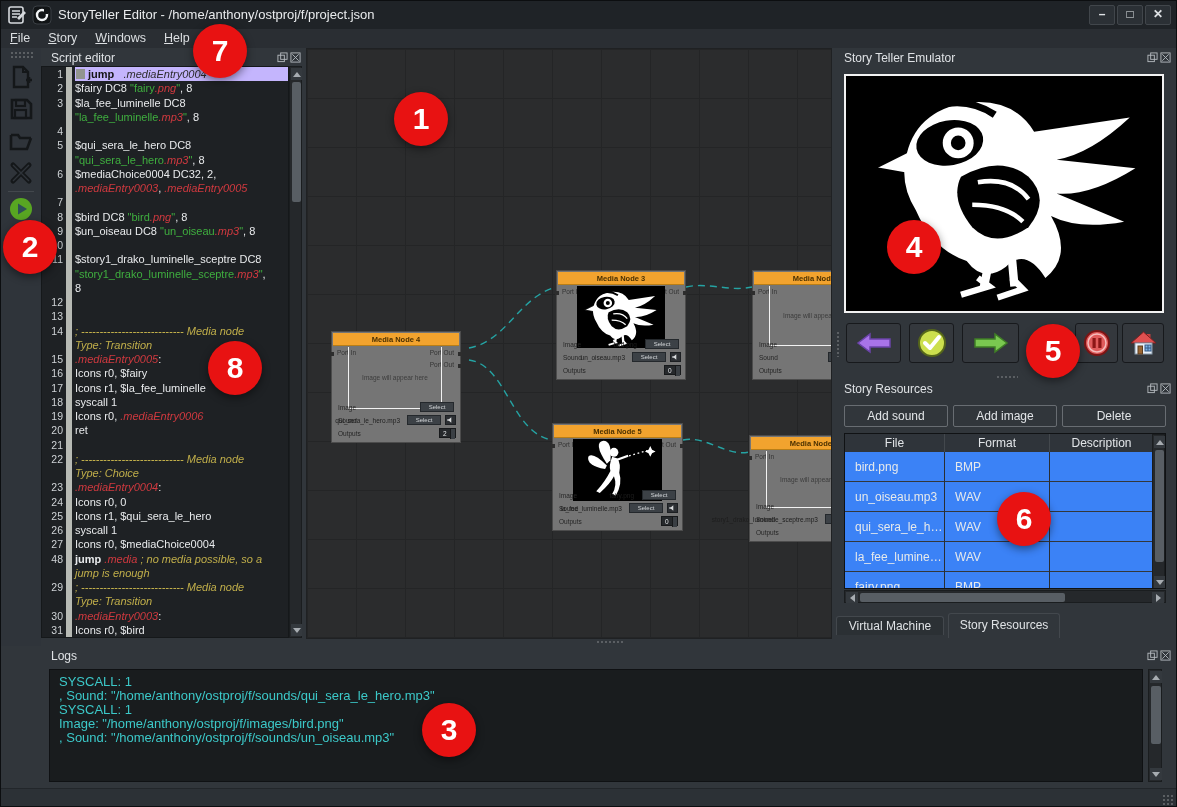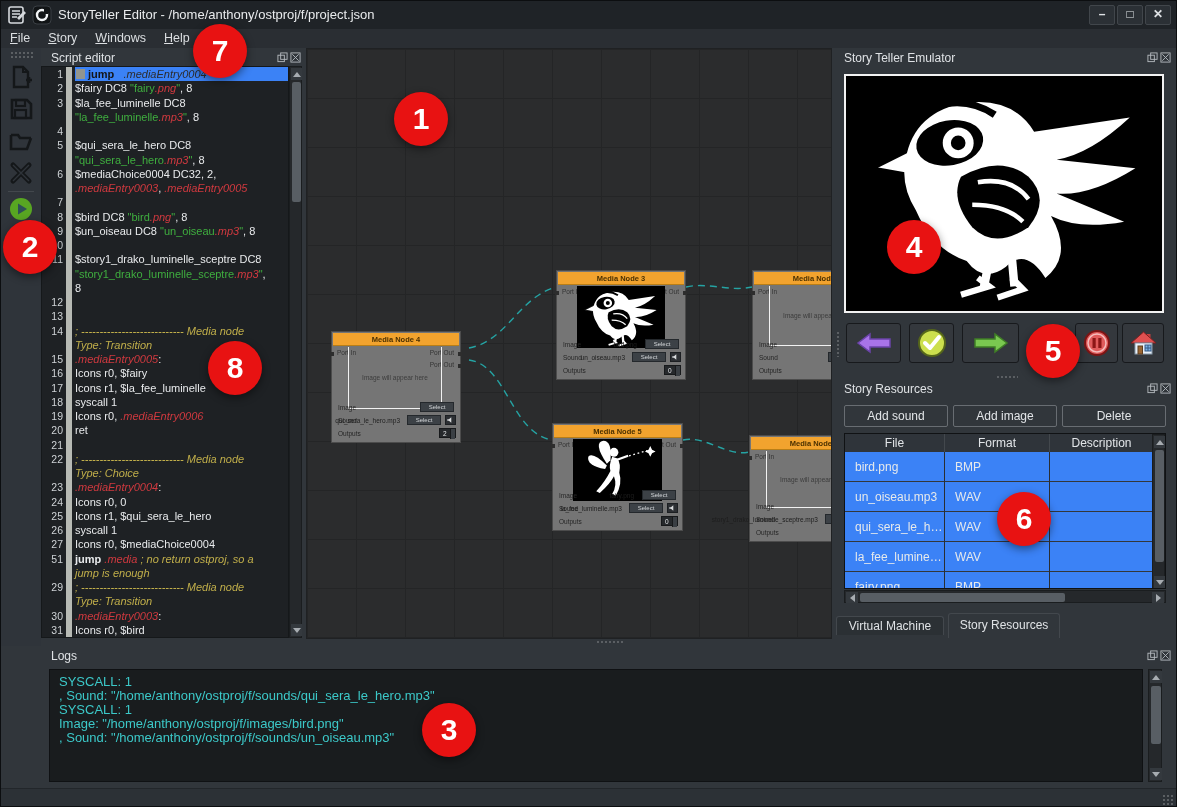--- a/index.html
+++ b/index.html
@@ -27,21 +27,21 @@
 
   
   .phead{position:absolute;color:#dfe2e5;font-size:12px;}
 
   
   #editor{left:40px;top:65px;width:248px;height:572px;background:#1e2124;overflow:hidden;border:1px solid #15181a;}
   #gutterstrip{position:absolute;left:24px;top:0;width:6px;height:572px;background:#b7bab4;}
   .crow{position:relative;height:14.25px;white-space:pre;font-size:11px;line-height:14.25px;color:#e8eaec;}
   .crow .ln{position:absolute;left:0;top:0;width:21px;text-align:right;color:#cfd3d6;font-size:10.5px;}
   .crow .ctext{position:absolute;left:33px;top:0;right:0;}
-  .crow.hl .ctext{background:#3b82f6;color:#141414;}
+  .crow.hl .ctext{background:#c4b5fd;color:#141414;}
   .c-str{color:#3fae3f;}
   .c-lbl{color:#d0393f;font-style:italic;}
   .c-cmt{color:#c0ae4a;font-style:italic;}
   .c-kw{font-weight:bold;}
   .c-lblk{color:#2c2c2c;font-style:italic;}
   .cmark{display:inline-block;width:9px;height:10px;background:#92958f;margin:0 3px 0 1px;vertical-align:-1px;}
 
   
   .sbtrack{position:absolute;background:#25282b;border:1px solid #1a1d1f;}
   .sbthumb{position:absolute;background:#585e64;border-radius:2px;}
@@ -225,21 +225,21 @@
         <div class="crow"><span class="ln">19</span><span class="ctext"><span>Icons r0, </span><span class="c-lbl">.mediaEntry0006</span></span></div>
         <div class="crow"><span class="ln">20</span><span class="ctext"><span>ret</span></span></div>
         <div class="crow"><span class="ln">21</span><span class="ctext"></span></div>
         <div class="crow"><span class="ln">22</span><span class="ctext"><span class="c-cmt">; ---------------------------- Media node</span></span></div>
         <div class="crow"><span class="ln"></span><span class="ctext"><span class="c-cmt">Type: Choice</span></span></div>
         <div class="crow"><span class="ln">23</span><span class="ctext"><span class="c-lbl">.mediaEntry0004</span><span>:</span></span></div>
         <div class="crow"><span class="ln">24</span><span class="ctext"><span>Icons r0, 0</span></span></div>
         <div class="crow"><span class="ln">25</span><span class="ctext"><span>Icons r1, $qui_sera_le_hero</span></span></div>
         <div class="crow"><span class="ln">26</span><span class="ctext"><span>syscall 1</span></span></div>
         <div class="crow"><span class="ln">27</span><span class="ctext"><span>Icons r0, $mediaChoice0004</span></span></div>
-        <div class="crow"><span class="ln">51</span><span class="ctext"><span class="c-kw">jump</span><span> </span><span class="c-lbl">.media</span><span> </span><span class="c-cmt">; no return ostproj, so a</span></span></div>
+        <div class="crow"><span class="ln">48</span><span class="ctext"><span class="c-kw">jump</span><span> </span><span class="c-lbl">.media</span><span> </span><span class="c-cmt">; no media possible, so a</span></span></div>
         <div class="crow"><span class="ln"></span><span class="ctext"><span class="c-cmt">jump is enough</span></span></div>
         <div class="crow"><span class="ln">29</span><span class="ctext"><span class="c-cmt">; ---------------------------- Media node</span></span></div>
         <div class="crow"><span class="ln"></span><span class="ctext"><span class="c-cmt">Type: Transition</span></span></div>
         <div class="crow"><span class="ln">30</span><span class="ctext"><span class="c-lbl">.mediaEntry0003</span><span>:</span></span></div>
         <div class="crow"><span class="ln">31</span><span class="ctext"><span>Icons r0, $bird</span></span></div>
         <div class="crow"><span class="ln">32</span><span class="ctext"></span></div>
       </div>
   </div>
 
   <div class="sbtrack abs" style="left:288px;top:65px;width:13px;height:572px">

